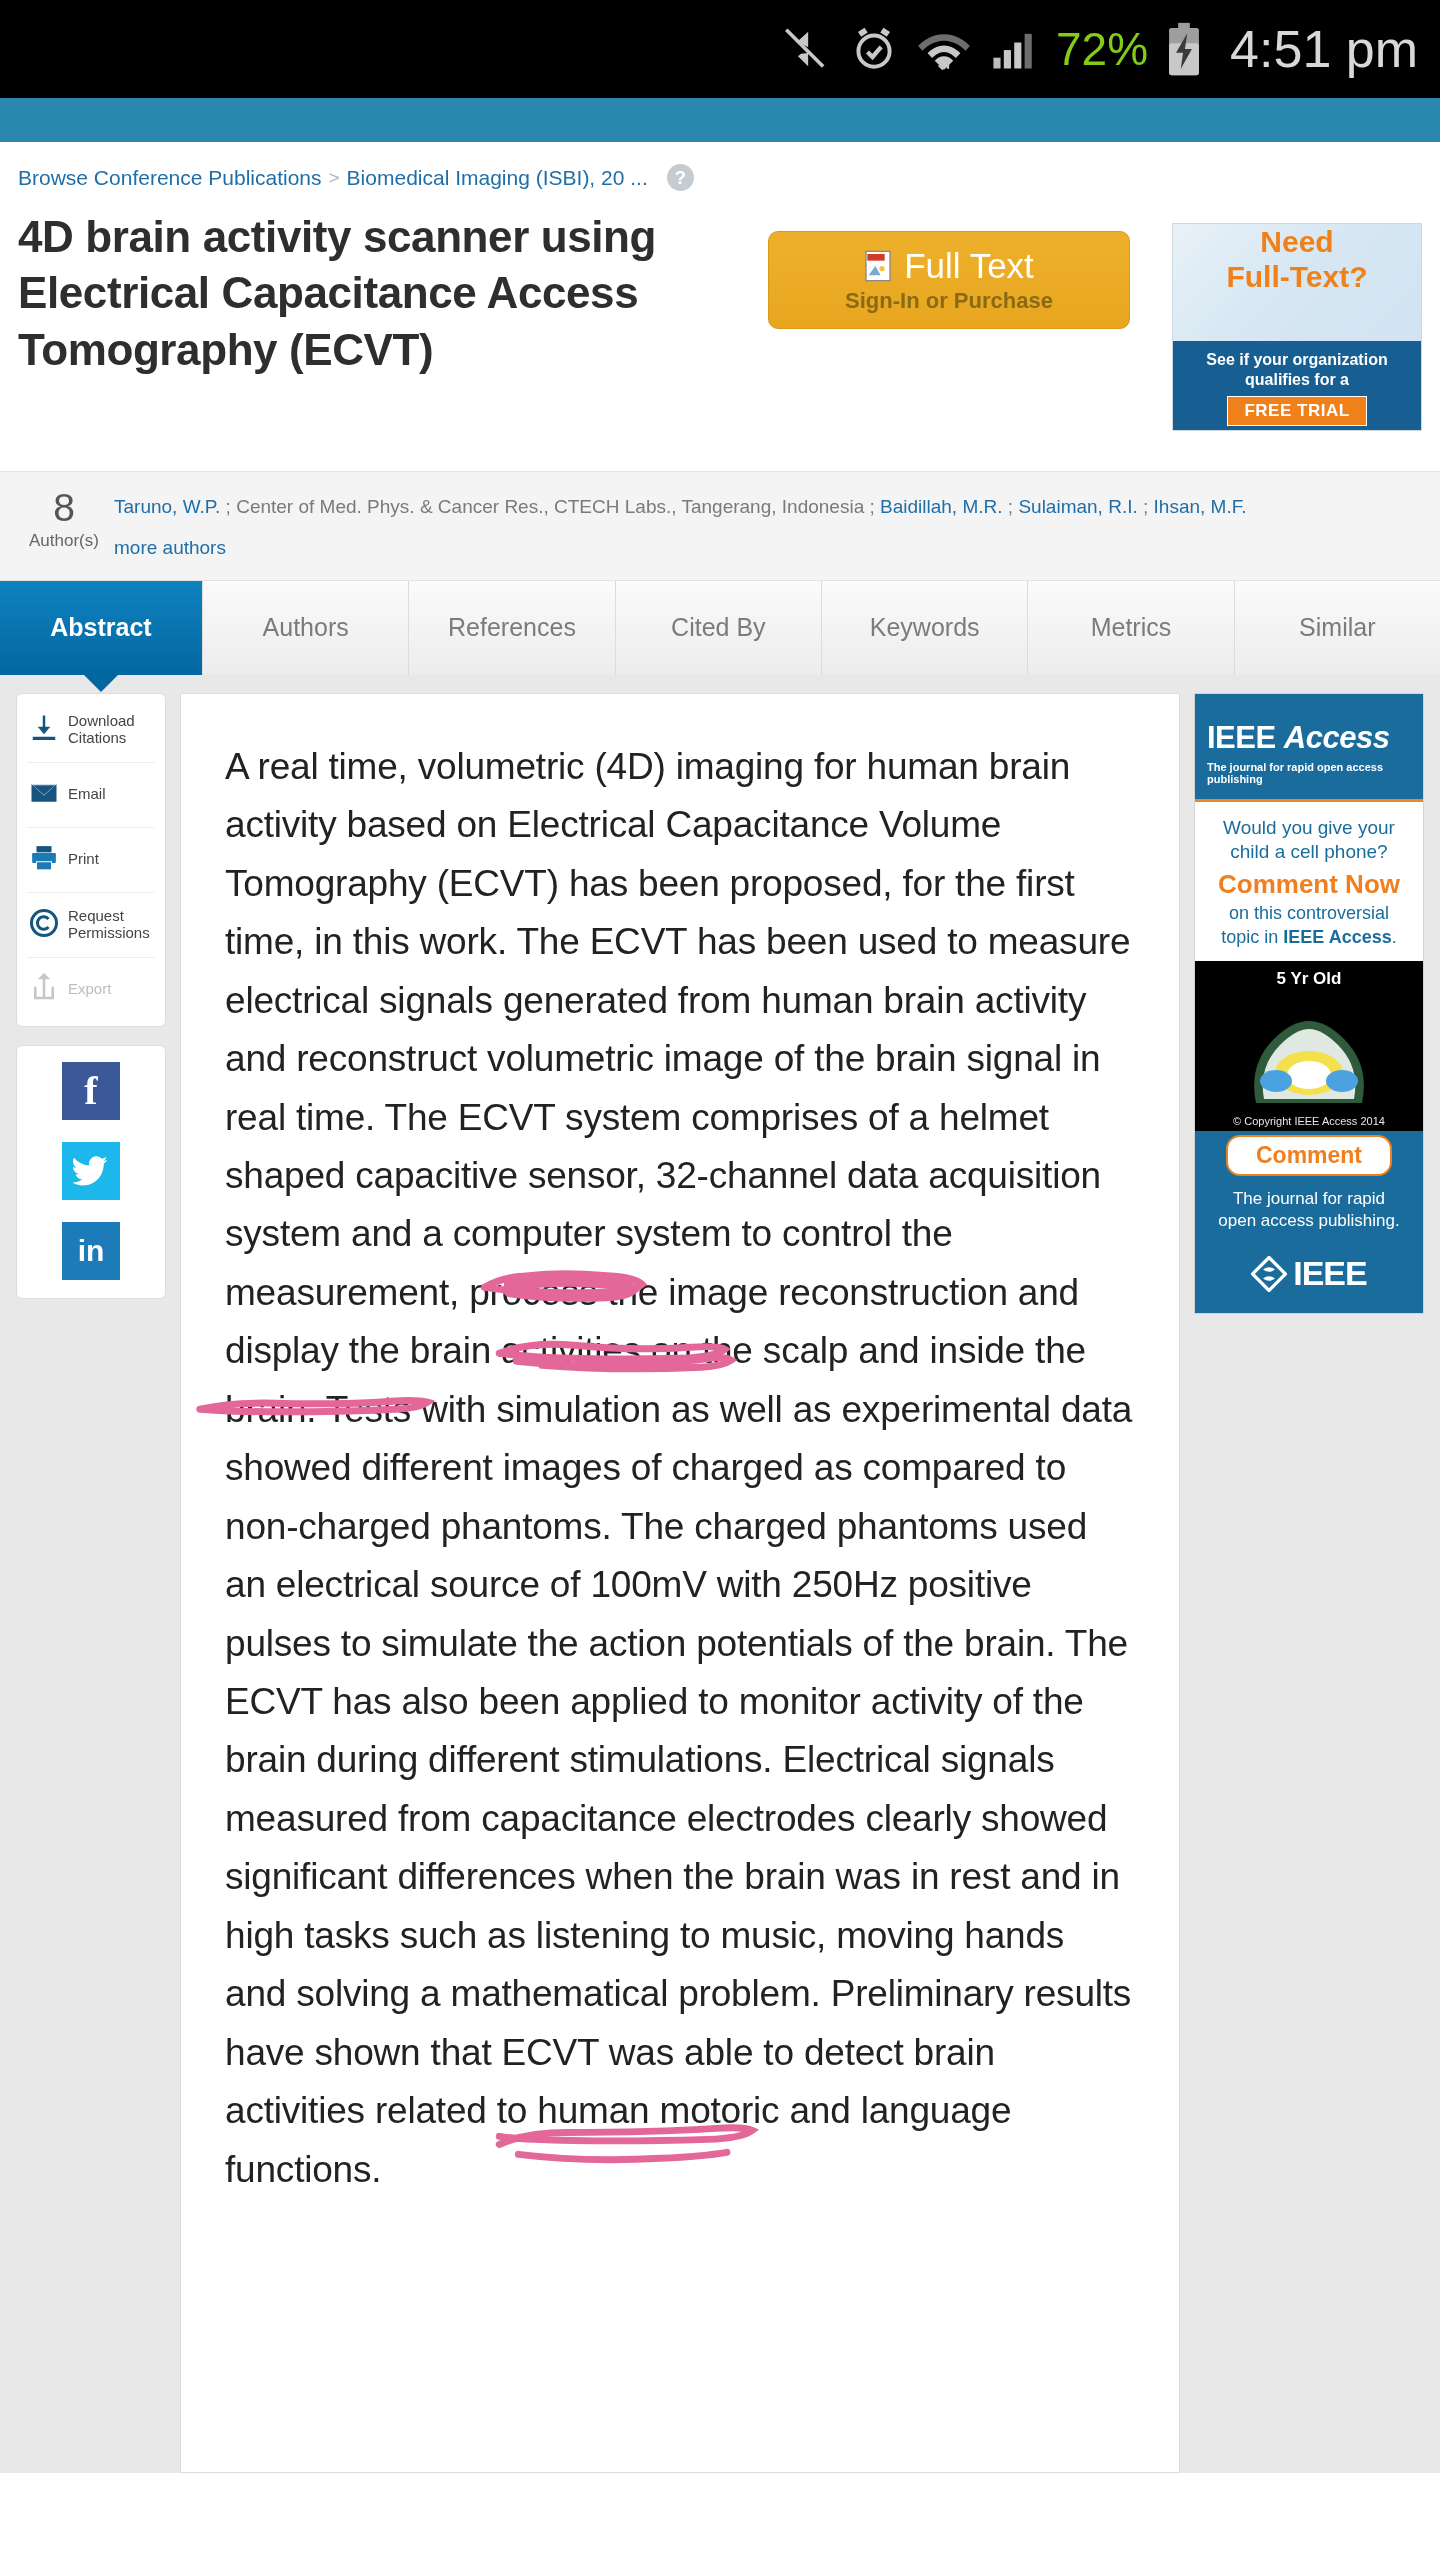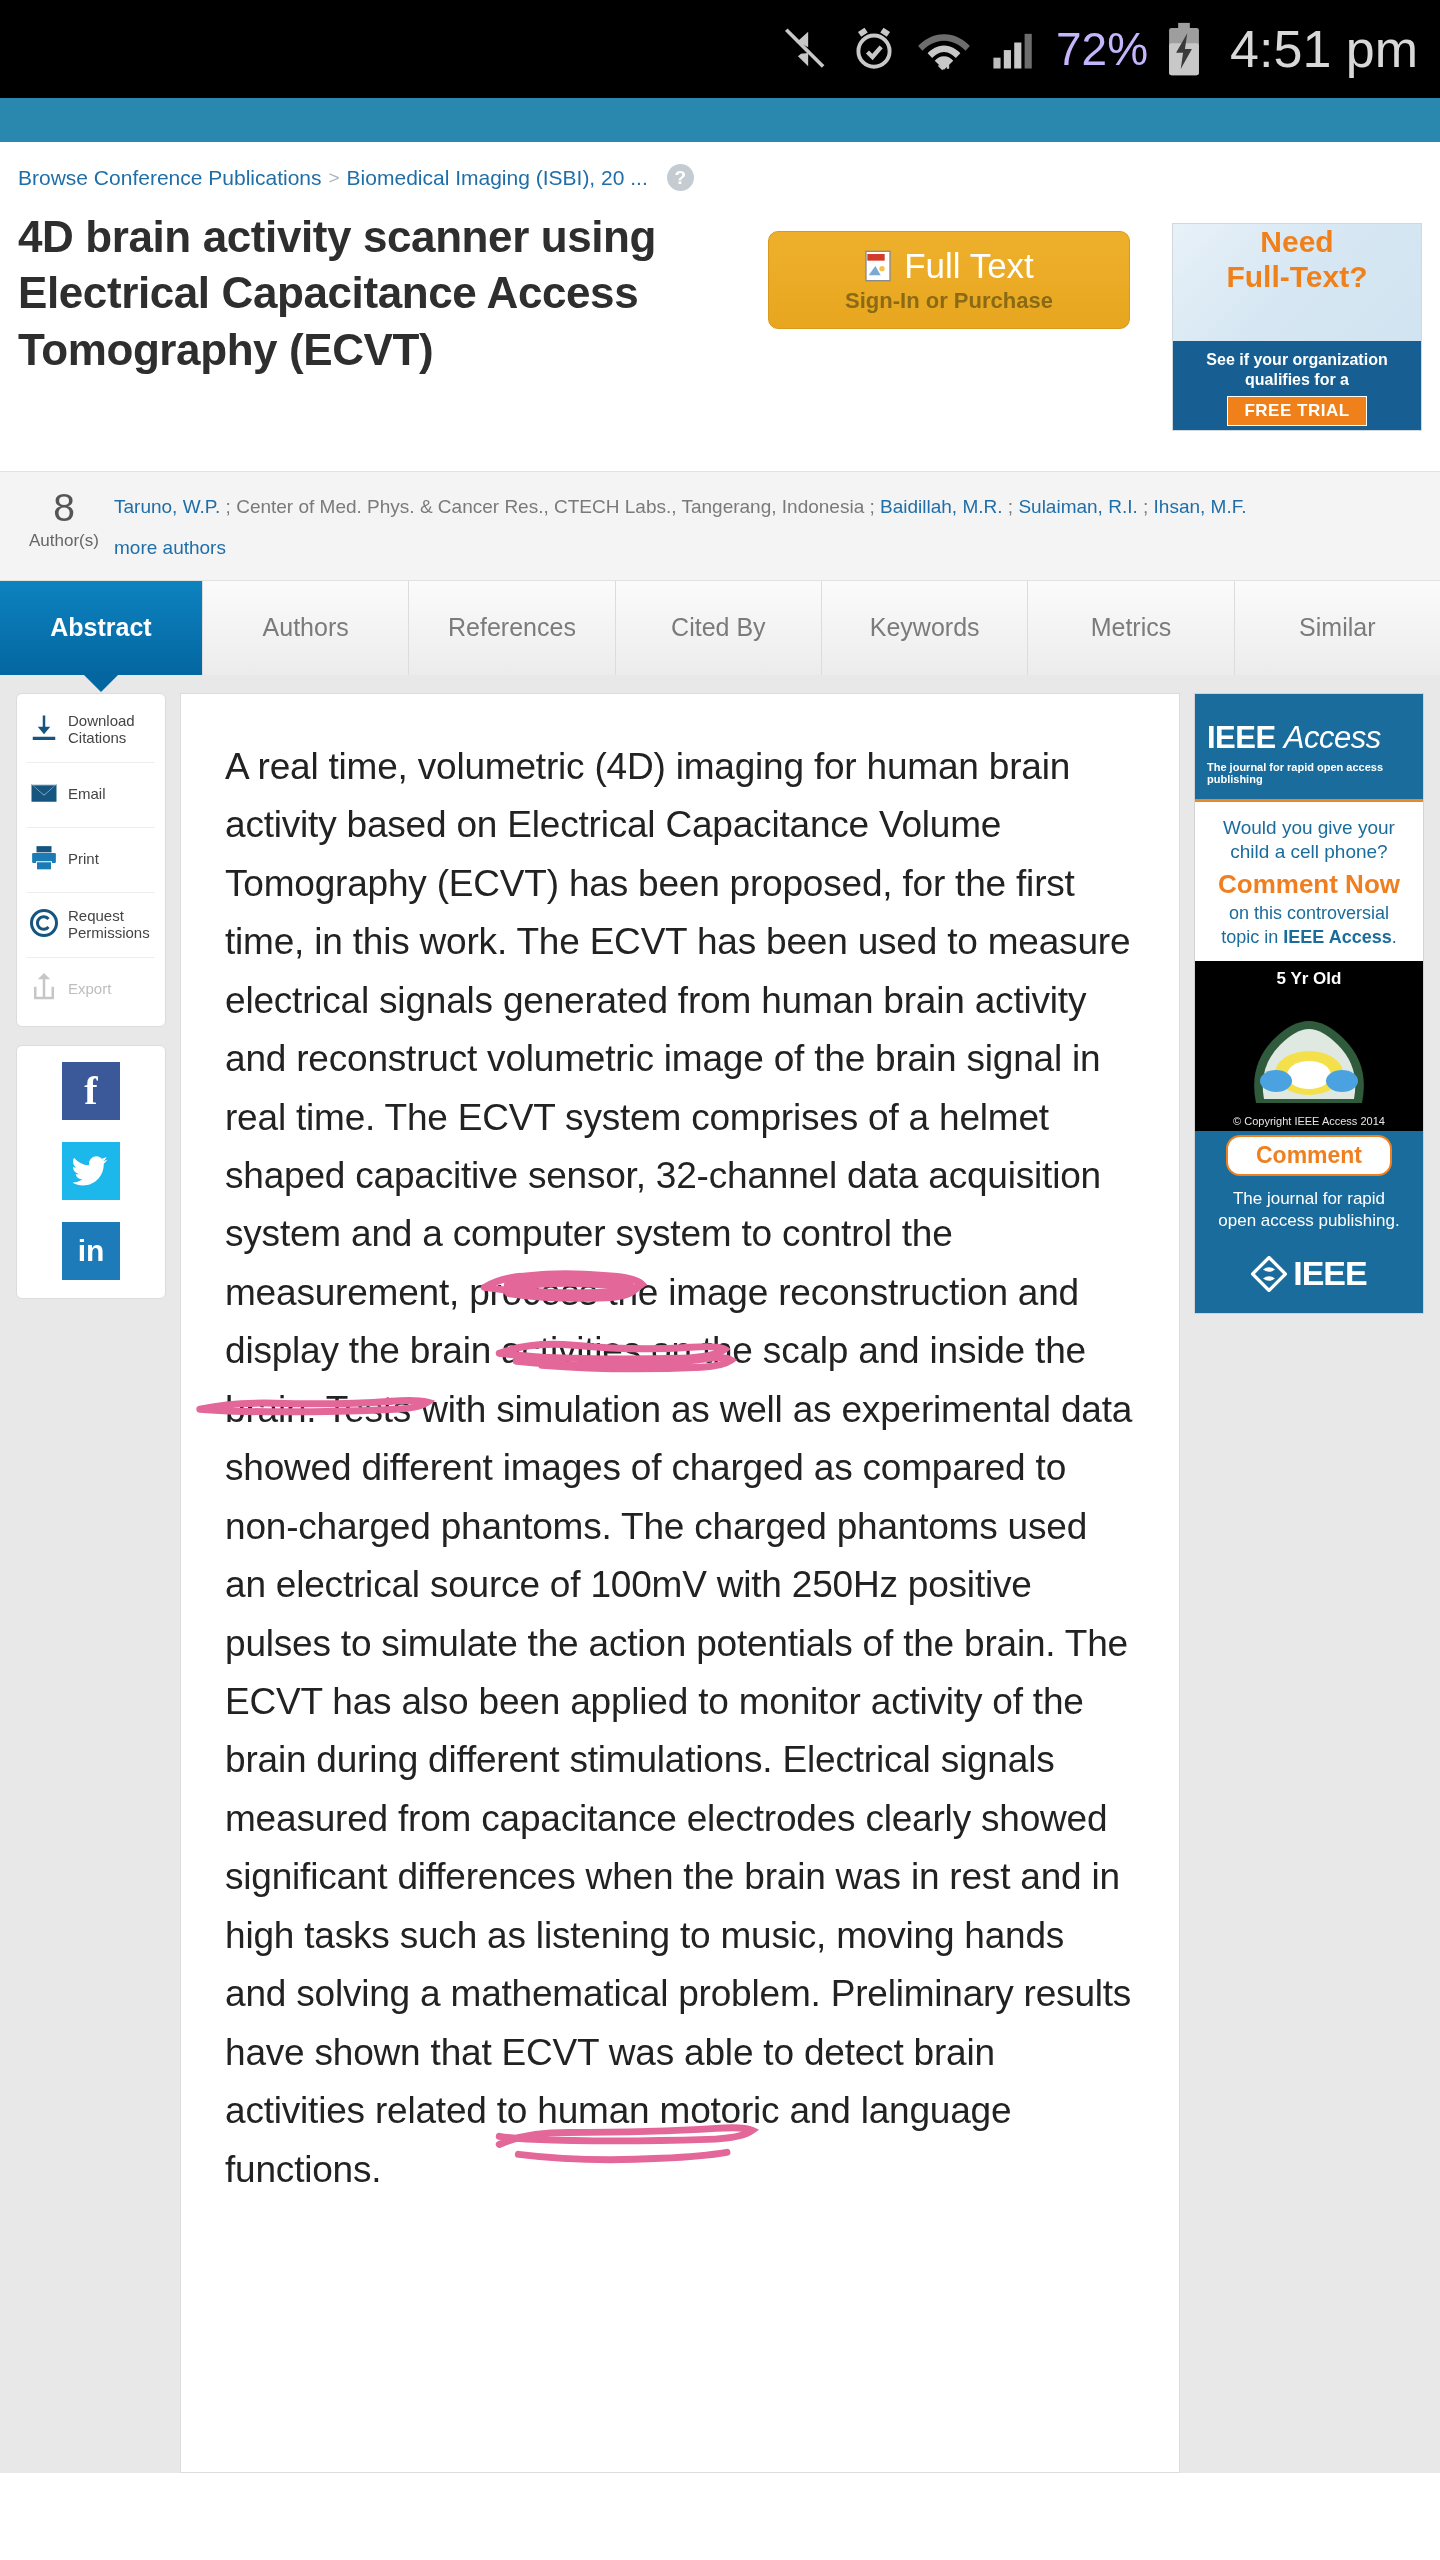--- a/index.html
+++ b/index.html
@@ -13,21 +13,21 @@
   
   .statusbar {
     height: 98px; width: 100%;
     background: #000000;
     display: flex; align-items: center; justify-content: flex-end;
     padding-right: 22px;
     gap: 16px;
   }
   .statusbar svg { display:block; }
   .sb-batt-pct {
-    color: #c4b5fd; font-size: 46px; letter-spacing: 0px;
+    color: #84cc16; font-size: 46px; letter-spacing: 0px;
     font-family: "Liberation Sans", sans-serif;
   }
   .sb-time {
     color: #d8d8d8; font-size: 52px; margin-left: 10px;
     font-family: "Liberation Sans", sans-serif;
   }
 
   
   .tealbar { height: 44px; background: #2a87ad; width: 100%; }
 
@@ -185,21 +185,21 @@
   
   .ink { position: absolute; pointer-events: none; }
 
   
   .adcol { flex: 0 0 230px; }
   .ieee-ad { width: 230px; border: 1px solid #d3d3d3; background: #ffffff; cursor:pointer; }
   .ieee-head {
     background: #1a6c9c; padding: 26px 12px 14px 12px; position: relative;
   }
   .ieee-head-title { color: #ffffff; font-size: 31px; font-weight: bold; letter-spacing:-0.5px;}
-  .ieee-head-title i { font-weight: normal; font-style: italic; }
+  .ieee-head-title i { font-weight: bold; font-style: italic; }
   .ieee-head-sub { color: #ffffff; font-size: 11px; font-weight: bold; margin-top: 5px; }
   .ieee-orange-rule { height: 3px; background: #e8892b; }
   .ieee-q {
     text-align: center; color: #1a6c9c; font-size: 19px;
     padding: 14px 6px 2px 6px; line-height: 1.25;
   }
   .ieee-cta {
     text-align: center; color: #ef7f1f; font-size: 26px; font-weight: bold;
     padding: 4px 0 2px 0;
   }

